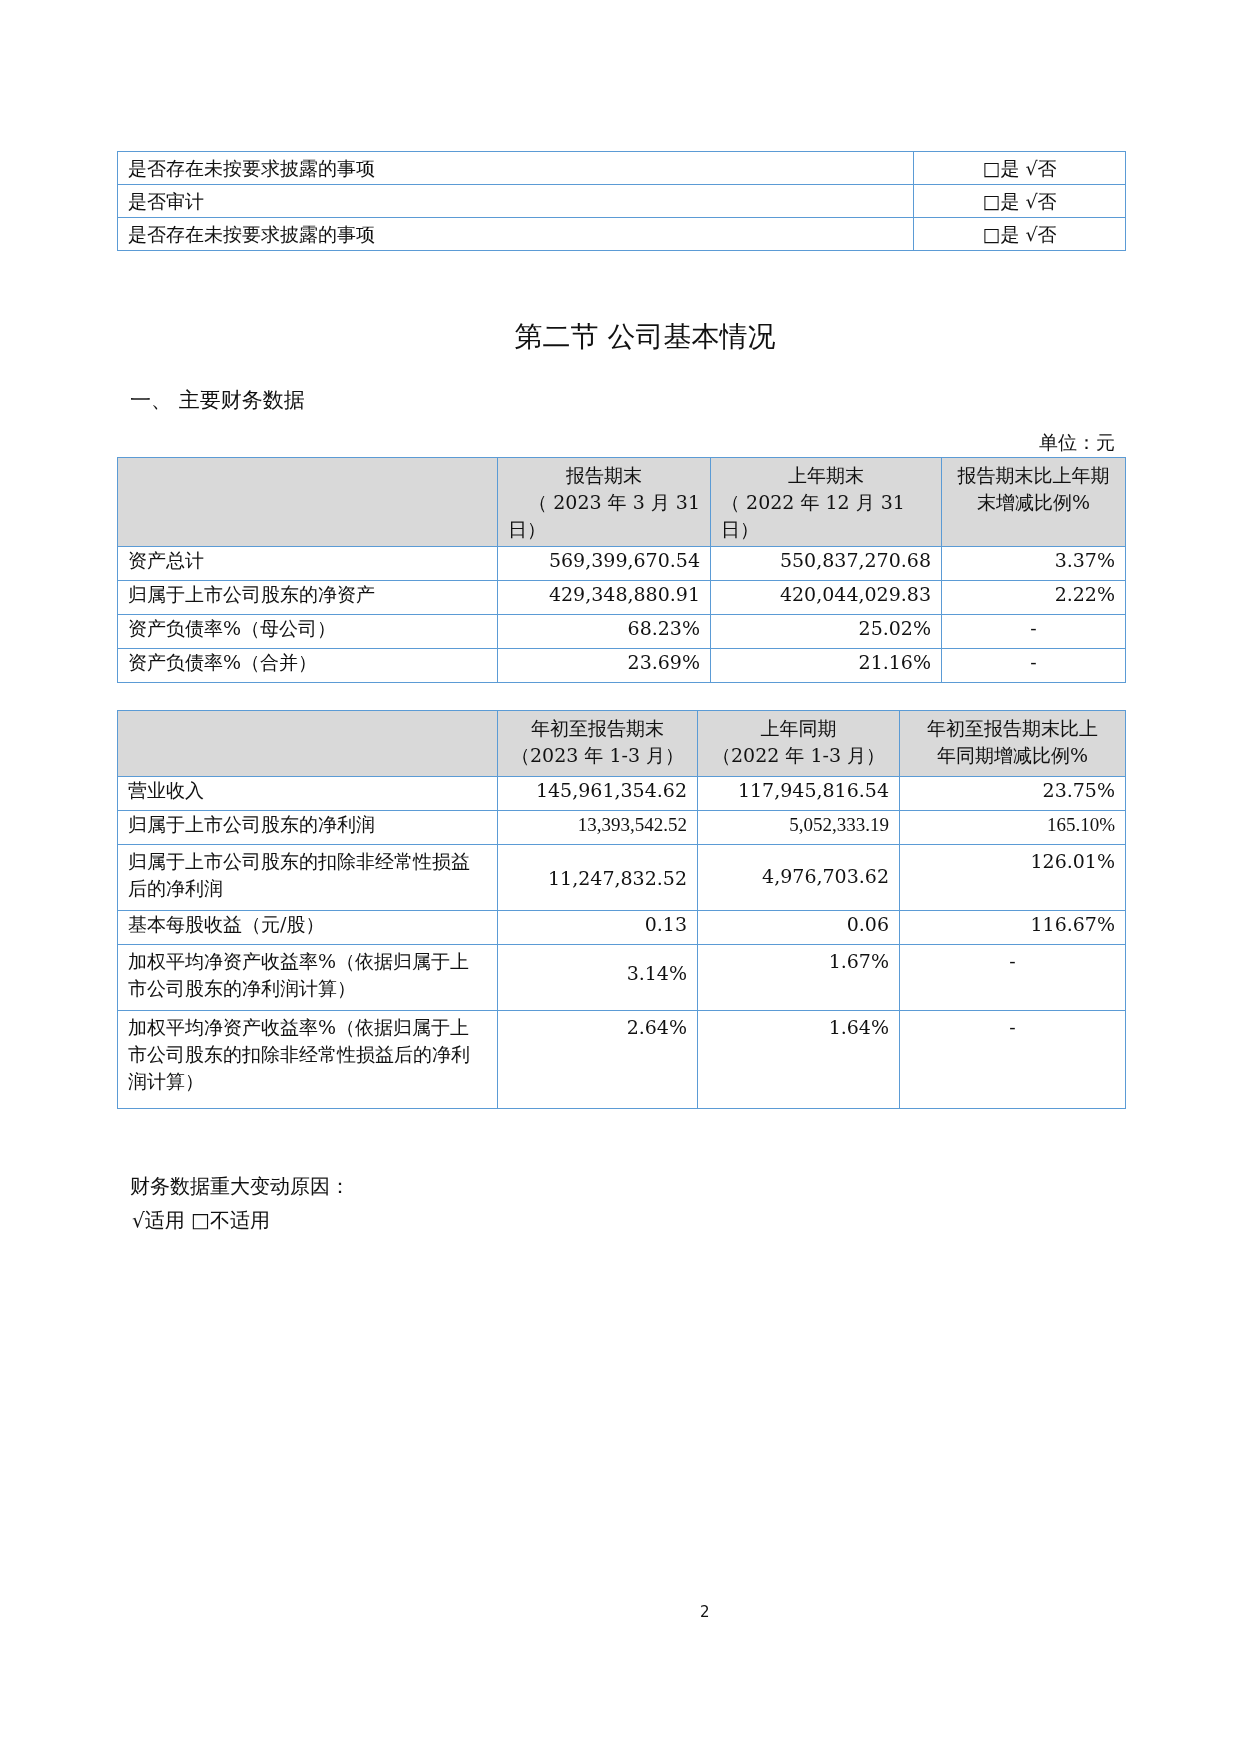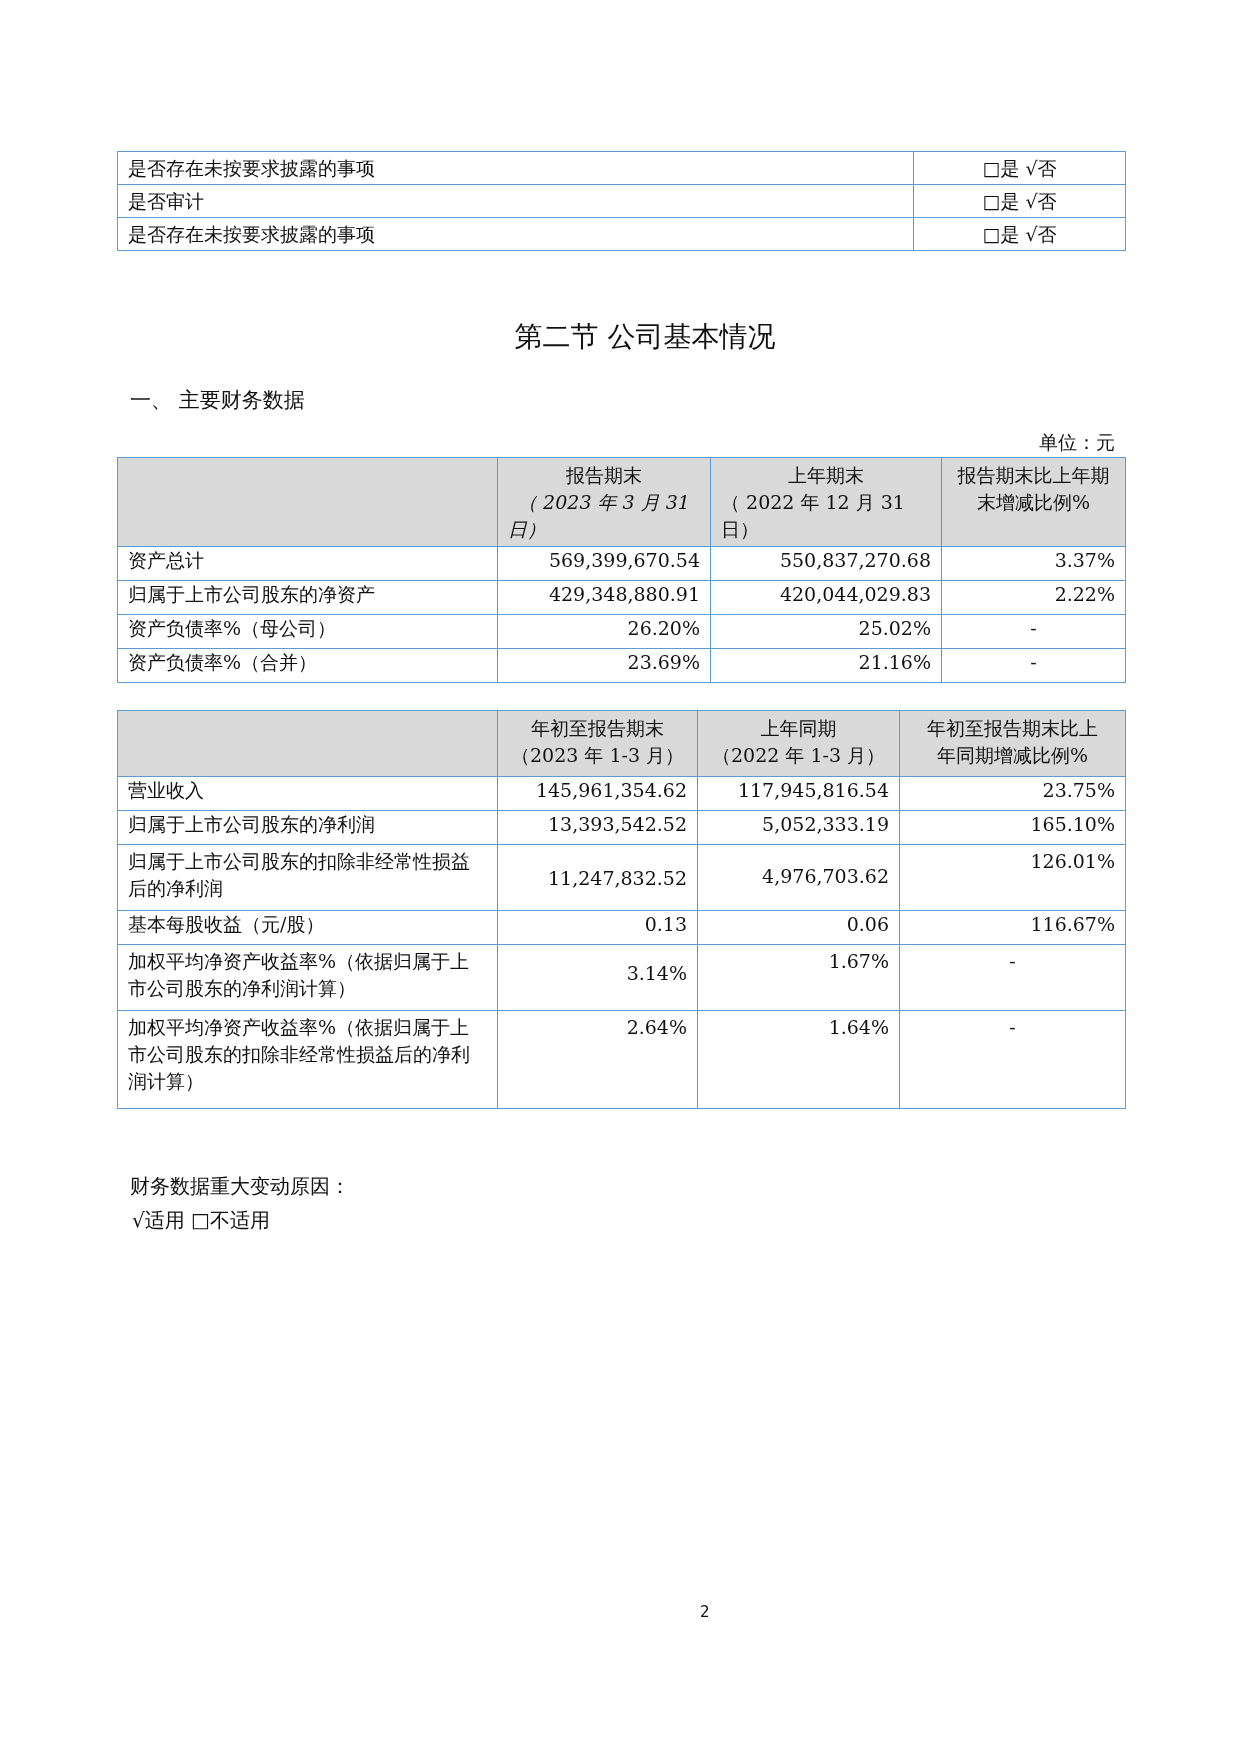--- a/index.html
+++ b/index.html
@@ -53,21 +53,21 @@
       <col style="width:380px">
       <col style="width:213px">
       <col style="width:231px">
       <col style="width:184px">
     </colgroup>
   <tbody>
       <tr style="height:89px;">
     <td class="h"></td>
     <td class="h" style="padding-top:4px;">
       <div>报告期末</div>
-      <div class="hdate" style="text-align:center;font-style:italic;">（ 2023 年 3 月 31 日）</div>
+      <div class="hdate" style="text-align:right;">（ 2023 年 3 月 31 日）</div>
     </td>
     <td class="h" style="padding-top:4px;">
       <div>上年期末</div>
       <div class="hdate" style="text-align:left;">（ 2022 年 12 月 31 日）</div>
     </td>
     <td class="h" style="padding-top:4px;">
       <div>报告期末比上年期末增减比例%</div>
     </td>
   </tr>
   <tr style="height:34px;">
@@ -77,21 +77,21 @@
     <td class="num">3.37%</td>
   </tr>
   <tr style="height:34px;">
     <td>归属于上市公司股东的净资产</td>
     <td class="num">429,348,880.91</td>
     <td class="num">420,044,029.83</td>
     <td class="num">2.22%</td>
   </tr>
   <tr style="height:34px;">
     <td>资产负债率%（母公司）</td>
-    <td class="num">26.20%</td>
+    <td class="num">68.23%</td>
     <td class="num">25.02%</td>
     <td class="ctr">-</td>
   </tr>
   <tr style="height:34px;">
     <td>资产负债率%（合并）</td>
     <td class="num">23.69%</td>
     <td class="num">21.16%</td>
     <td class="ctr">-</td>
   </tr>
 </tbody>
@@ -119,21 +119,21 @@
       <div>年初至报告期末比上</div>
       <div>年同期增减比例%</div>
     </td>
   </tr>
   <tr style="height:34px;">
     <td>营业收入</td>
     <td class="num">145,961,354.62</td>
     <td class="num">117,945,816.54</td>
     <td class="num">23.75%</td>
   </tr>
-  <tr style="height:34px;">
+  <tr style="height:34px;font-family:Liberation Serif, serif;">
     <td>归属于上市公司股东的净利润</td>
     <td class="num">13,393,542.52</td>
     <td class="num">5,052,333.19</td>
     <td class="num">165.10%</td>
   </tr>
   <tr style="height:66px;">
     <td style="padding-top:3px;">归属于上市公司股东的扣除非经常性损益后的净利润</td>
     <td class="num" style="padding-top:20px;">11,247,832.52</td>
     <td class="num" style="padding-top:18px;">4,976,703.62</td>
     <td class="num" style="padding-top:3px;">126.01%</td>

